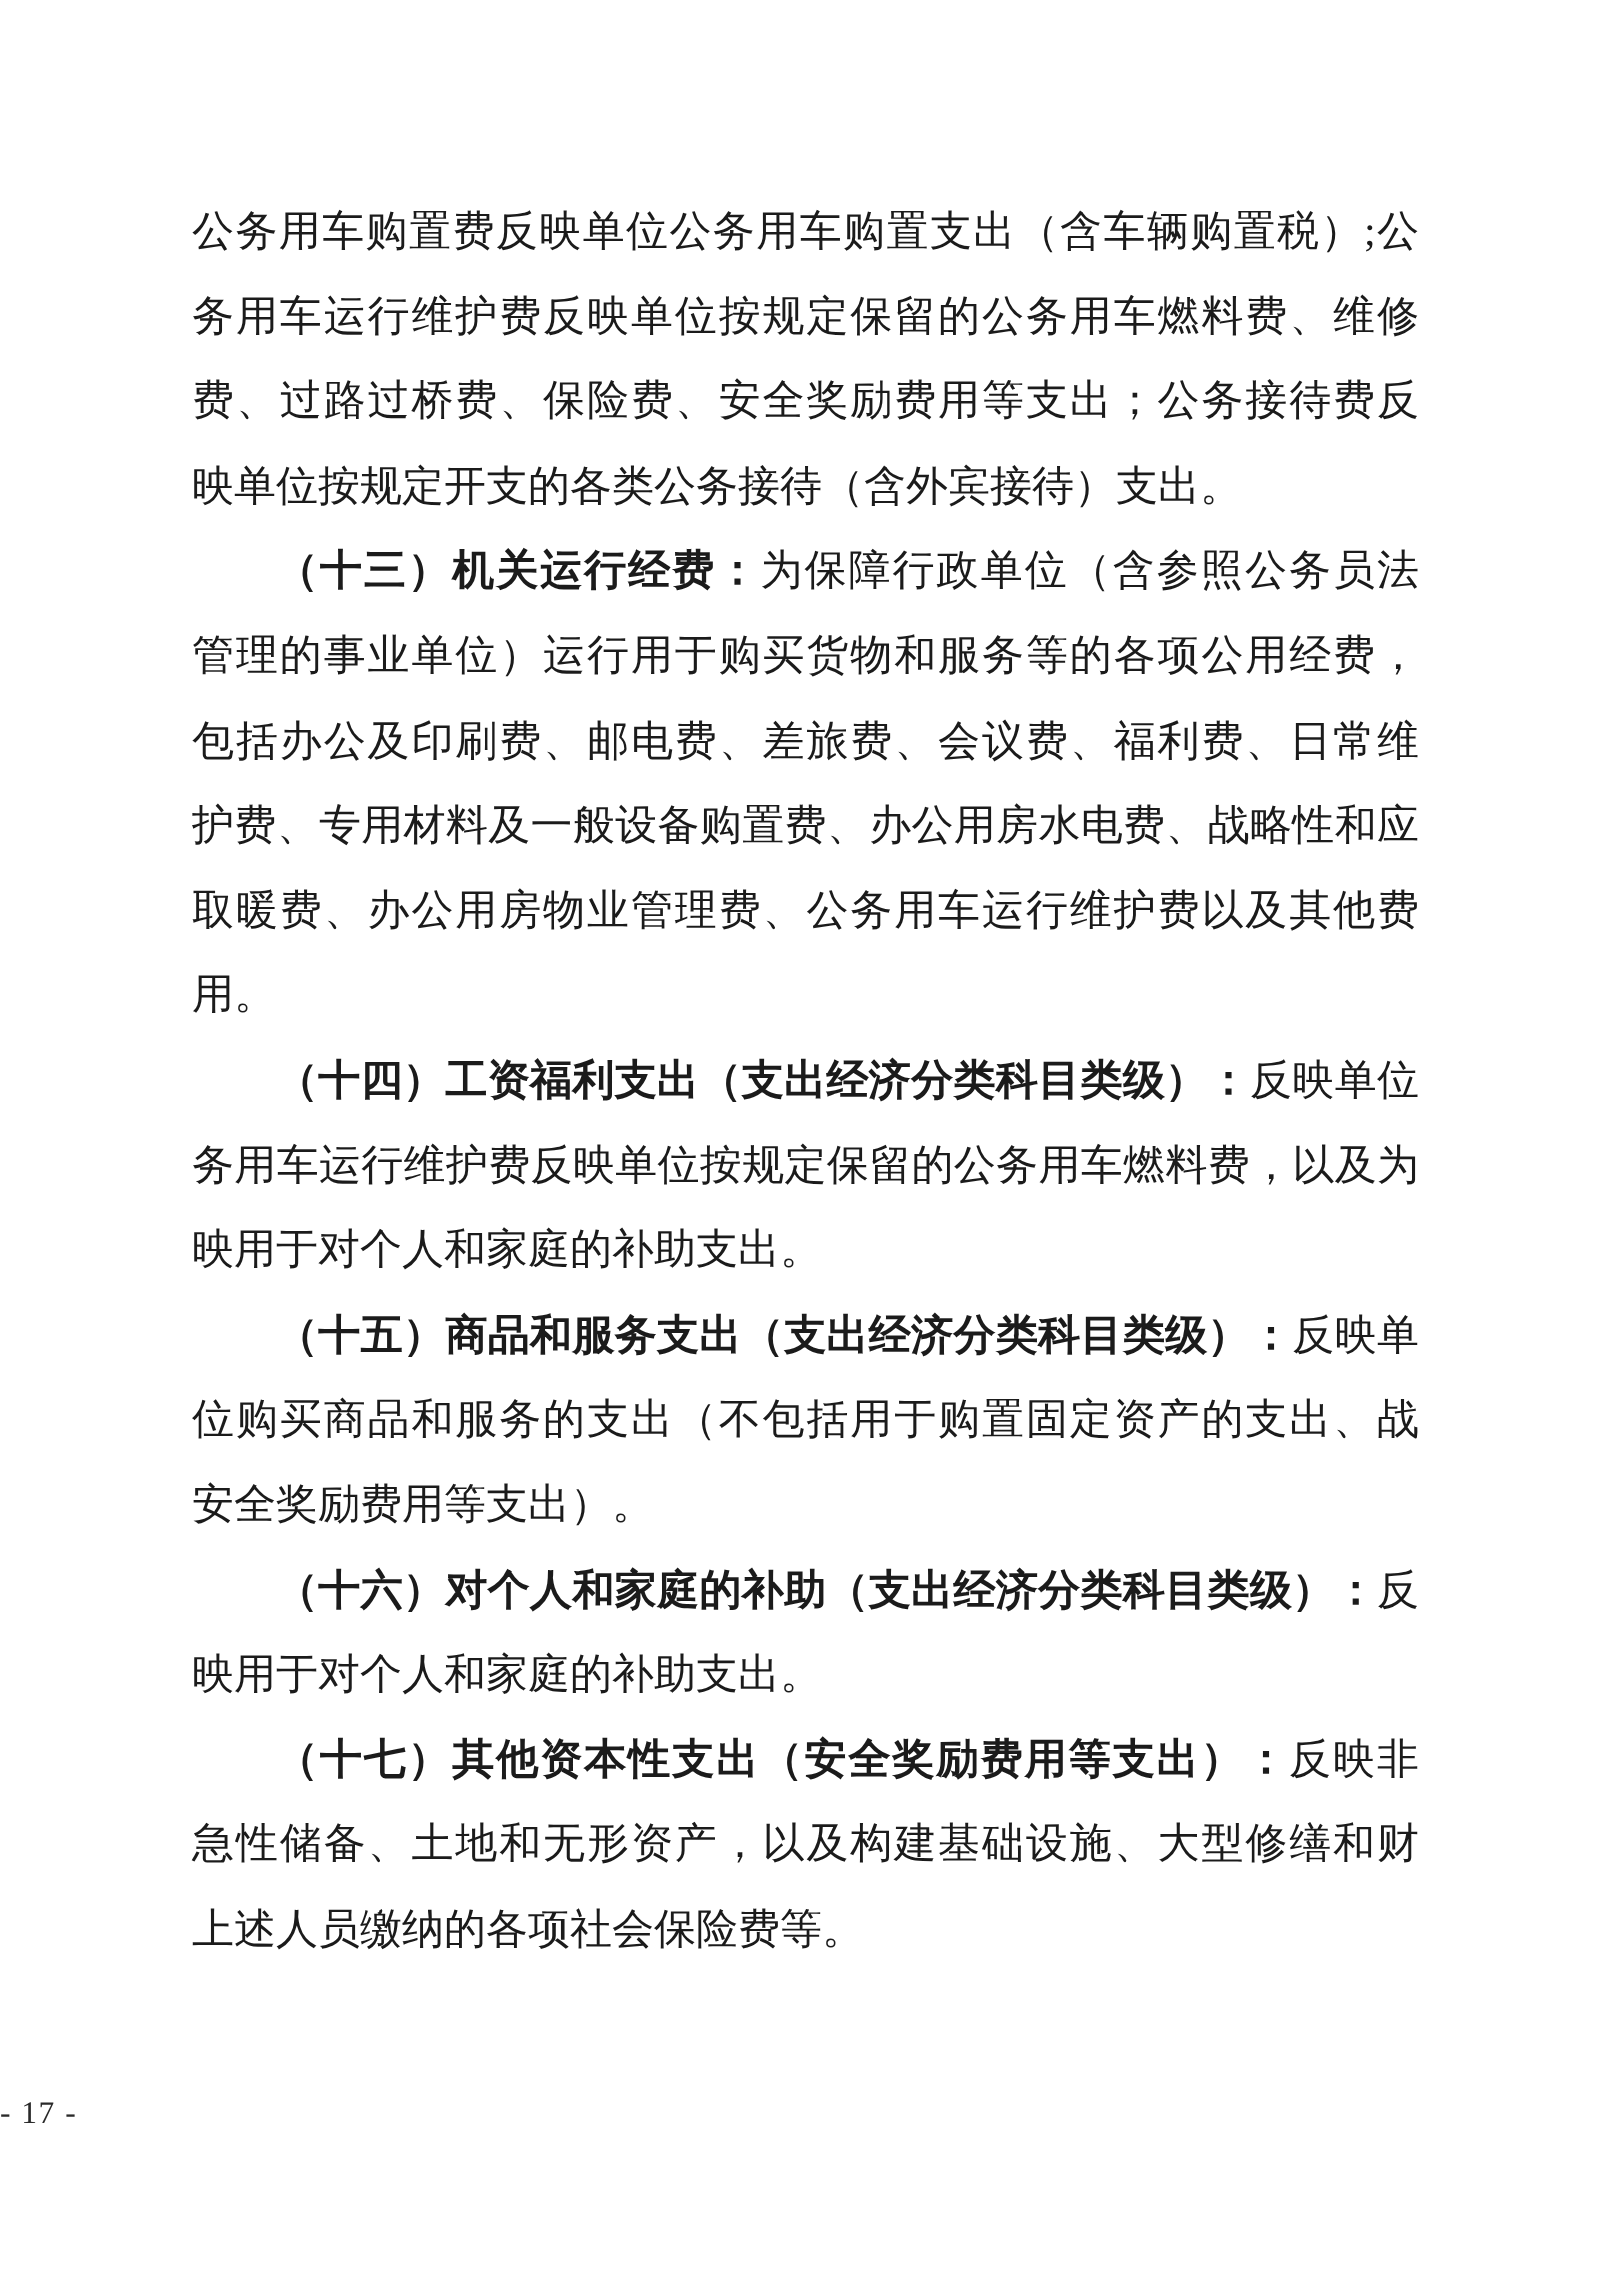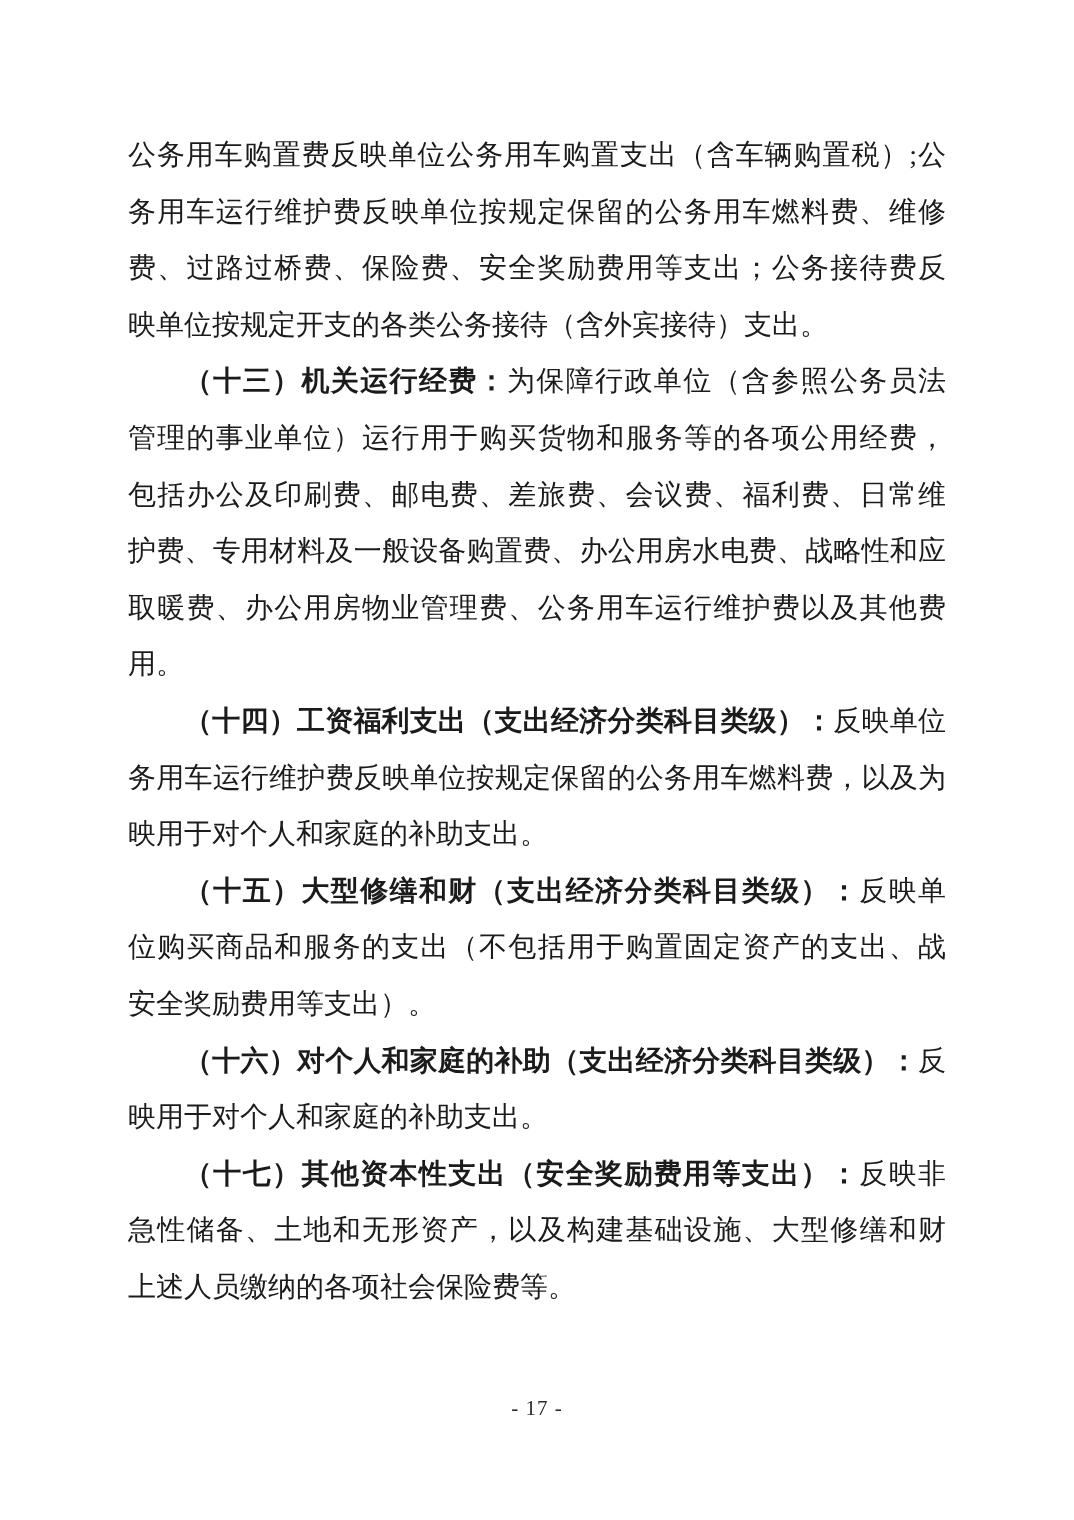--- a/index.html
+++ b/index.html
@@ -39,21 +39,20 @@
     text-indent: 56px;
   }
   .line b {
     font-weight: 700;
   }
   .page-num {
     position: absolute;
     top: 1396px;
     left: 0;
     width: 100%;
-    text-align: center;
     font-size: 21px;
     letter-spacing: 1px;
     color: #2a2a2a;
   }
 </style>
 </head>
 <body>
 
 <div class="page">
   <div class="text-block">
@@ -63,21 +62,21 @@
       <div class="line line--end">映单位按规定开支的各类公务接待（含外宾接待）支出。</div>
       <div class="line line--indent"><b>（十三）机关运行经费：</b>为保障行政单位（含参照公务员法</div>
       <div class="line">管理的事业单位）运行用于购买货物和服务等的各项公用经费，</div>
       <div class="line">包括办公及印刷费、邮电费、差旅费、会议费、福利费、日常维</div>
       <div class="line">护费、专用材料及一般设备购置费、办公用房水电费、战略性和应</div>
       <div class="line">取暖费、办公用房物业管理费、公务用车运行维护费以及其他费</div>
       <div class="line line--end">用。</div>
       <div class="line line--indent"><b>（十四）工资福利支出（支出经济分类科目类级）：</b>反映单位</div>
       <div class="line">务用车运行维护费反映单位按规定保留的公务用车燃料费，以及为</div>
       <div class="line line--end">映用于对个人和家庭的补助支出。</div>
-      <div class="line line--indent"><b>（十五）大型修缮和财（支出经济分类科目类级）：</b>反映单</div>
+      <div class="line line--indent"><b>（十五）商品和服务支出（支出经济分类科目类级）：</b>反映单</div>
       <div class="line">位购买商品和服务的支出（不包括用于购置固定资产的支出、战</div>
       <div class="line line--end">安全奖励费用等支出）。</div>
       <div class="line line--indent"><b>（十六）对个人和家庭的补助（支出经济分类科目类级）：</b>反</div>
       <div class="line line--end">映用于对个人和家庭的补助支出。</div>
       <div class="line line--indent"><b>（十七）其他资本性支出（安全奖励费用等支出）：</b>反映非</div>
       <div class="line">急性储备、土地和无形资产，以及构建基础设施、大型修缮和财</div>
       <div class="line line--end">上述人员缴纳的各项社会保险费等。</div>
     </div>
   <div class="page-num">- 17 -</div>
 </div>

